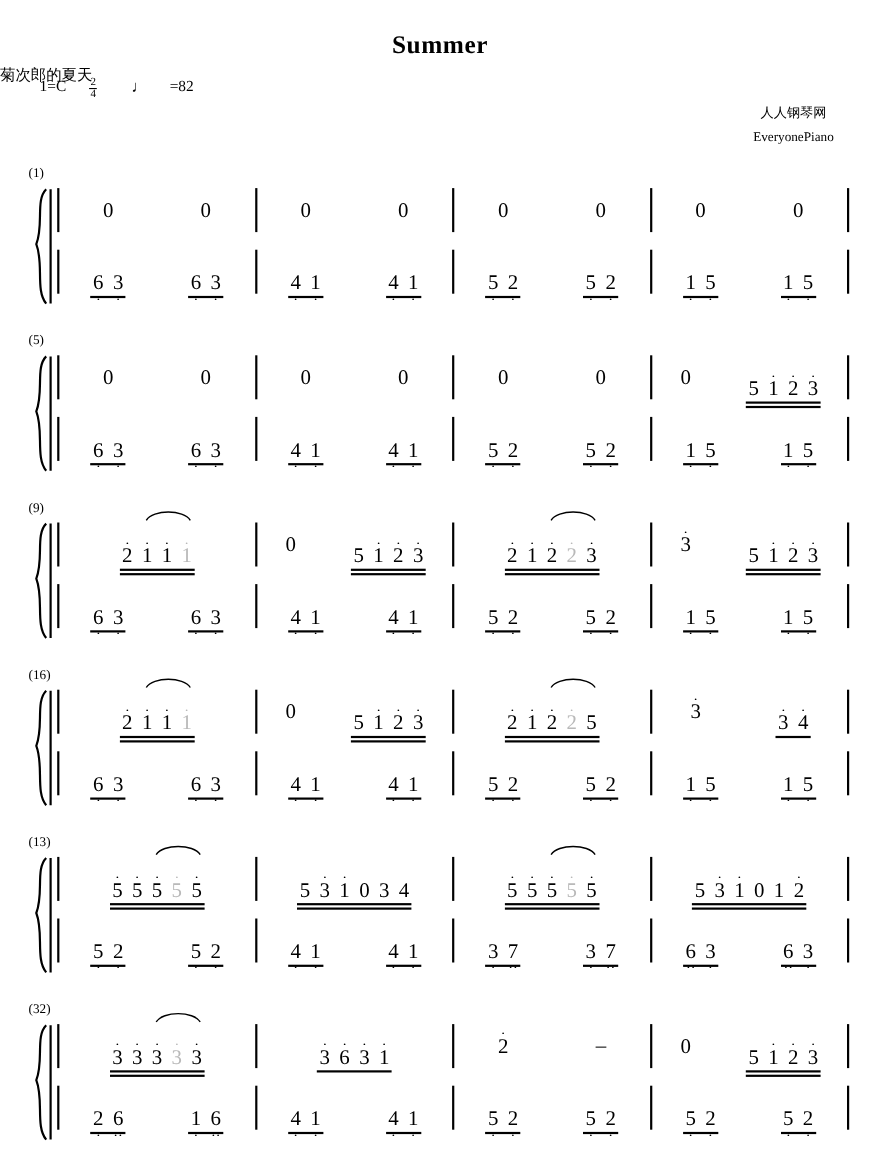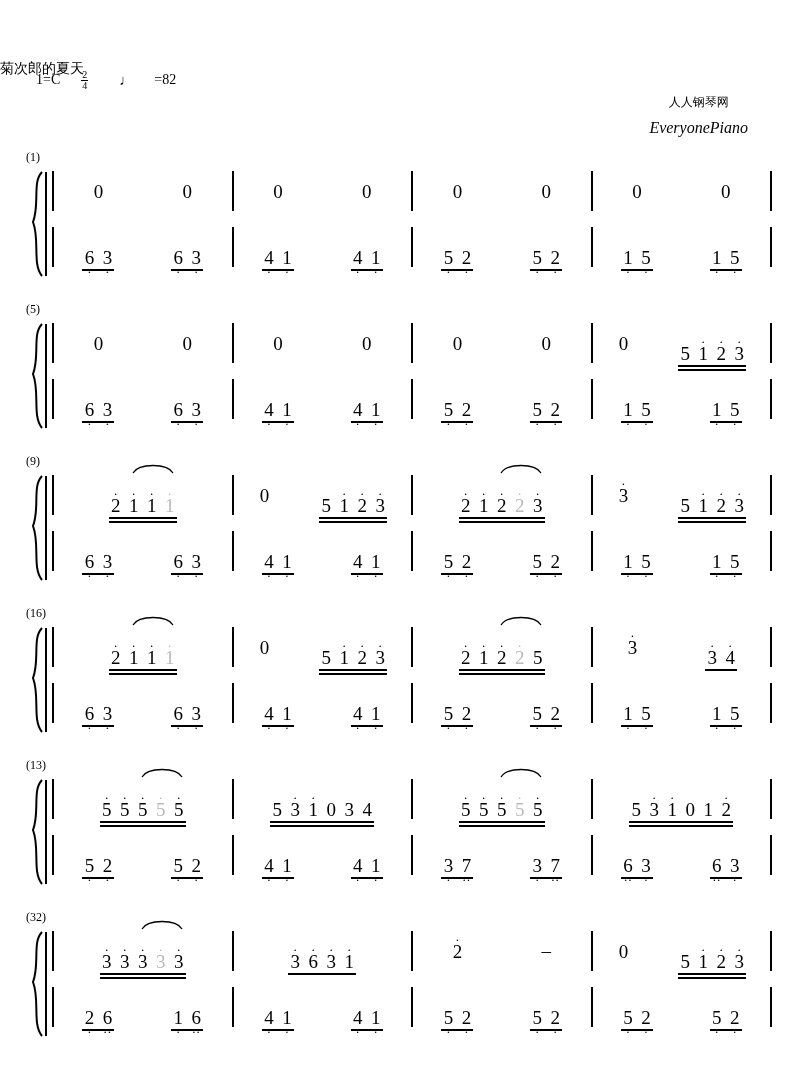--- a/index.html
+++ b/index.html
@@ -61,27 +61,27 @@
   .frac .den { padding: 0 1px; }
   .note-glyph {
     font-size: 15px;
     line-height: 1;
     margin-left: 10px;
     margin-right: 1px;
   }
   #credit {
     position: absolute;
     top: 92px;
-    right: 52px;
+    right: 42px;
     text-align: center;
     font-size: 12.5px;
     line-height: 1.8;
   }
   #credit .cn { font-family: "DejaVu Sans", sans-serif; font-size: 12px; }
-  #credit .en { font-family: "Liberation Serif", serif; font-size: 16px; font-style: italic; }
+  #credit .en { font-family: "Liberation Serif", serif; font-size: 12px; }
 
   
   #systems {
     position: relative;
     padding: 0 0 0 0;
   }
   .system {
     position: relative;
     margin: 0 0 20px 0;
     padding-left: 30px;
@@ -193,20 +193,21 @@
   .dash {
     display: inline-block;
     font-size: 19px;
     padding: 0 4px;
   }
 </style>
 </head>
 <body>
 
 <div id="sheet-header">
+  <div id="title">Summer</div>
   <div id="subtitle">菊次郎的夏天</div>
 
   <div id="key-tempo">
     <span>1=C</span>
     <span class="frac">
       <span class="num">2</span>
       <span class="den">4</span>
     </span>
     <span class="note-glyph">♩</span>
     <span>=82</span>

